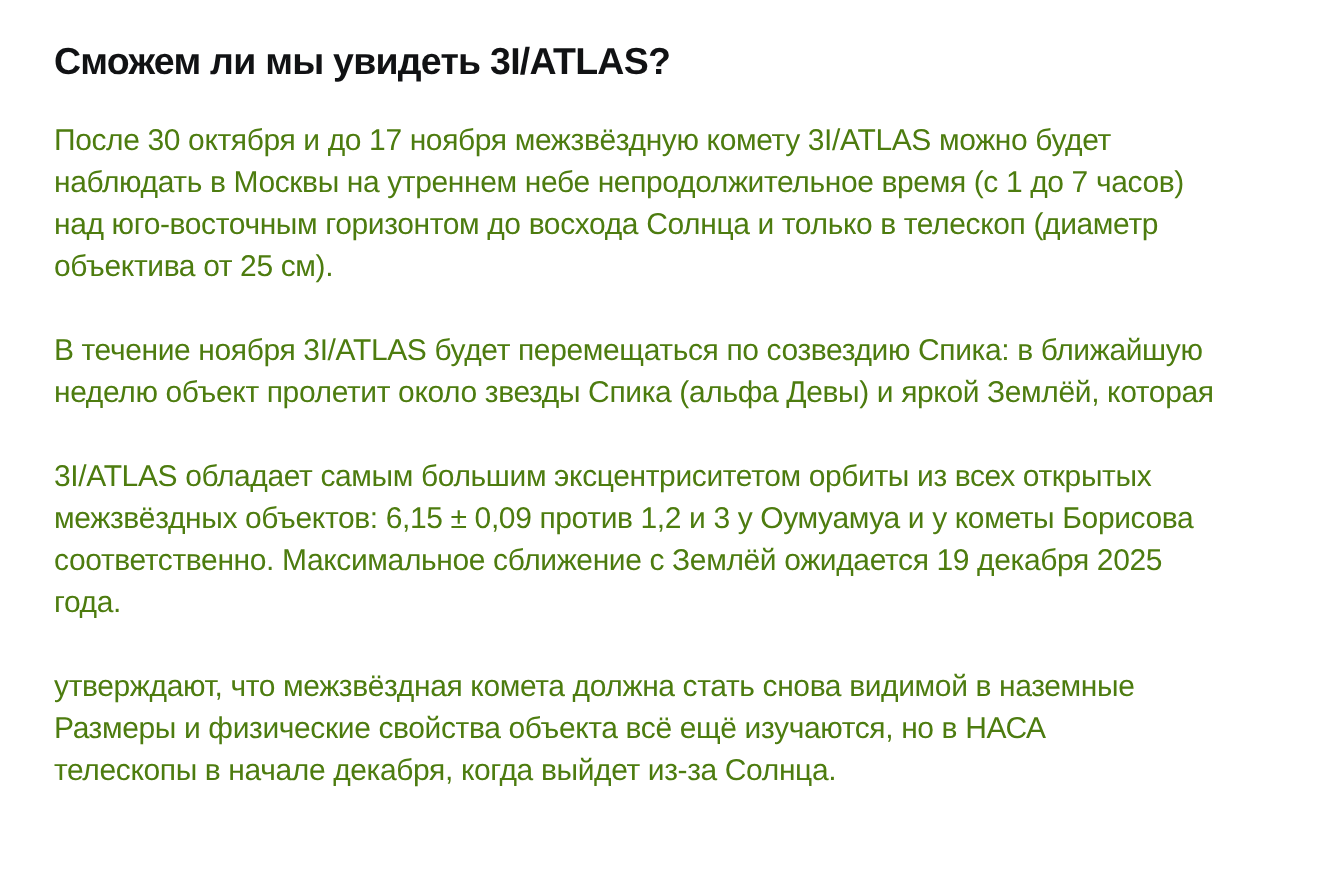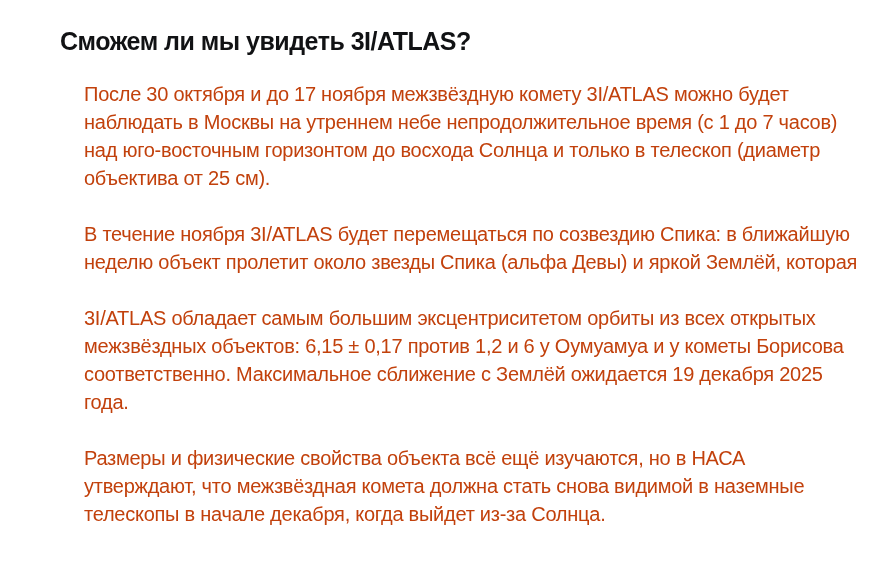--- a/index.html
+++ b/index.html
@@ -1,15 +1,15 @@
 <!DOCTYPE html>
 <html lang="ru"><head>
 <meta charset="utf-8">
 <style>
-  * { box-sizing: border-box; margin-left: 24px; }
+  * { box-sizing: border-box; }
   html, body {
     margin: 0;
     padding: 0;
   }
   body {
     width: 889px;
     height: 579px;
     background: #ffffff;
     overflow: hidden;
     font-family: "Liberation Sans", "DejaVu Sans", sans-serif;
@@ -25,21 +25,21 @@
     font-weight: 800;
     letter-spacing: -0.5px;
     color: #111214;
   }
   .para {
     margin: 0 0 28px 0;
     font-size: 20px;
     line-height: 28px;
     font-weight: 400;
     letter-spacing: -0.25px;
-    color: #c2410c;
+    color: #4d7c0f;
   }
   .line {
     display: block;
     white-space: nowrap;
   }
 </style>
 </head>
 <body>
 
 <main class="article">
@@ -53,24 +53,24 @@
     <span class="line">объектива от 25 см).</span>
   </p>
 
   <p class="para">
     <span class="line">В течение ноября 3I/ATLAS будет перемещаться по созвездию Спика: в ближайшую</span>
     <span class="line">неделю объект пролетит около звезды Спика (альфа Девы) и яркой Землёй, которая</span>
   </p>
 
   <p class="para">
     <span class="line">3I/ATLAS обладает самым большим эксцентриситетом орбиты из всех открытых</span>
-    <span class="line">межзвёздных объектов: 6,15 ± 0,17 против 1,2 и 6 у Оумуамуа и у кометы Борисова</span>
+    <span class="line">межзвёздных объектов: 6,15 ± 0,09 против 1,2 и 3 у Оумуамуа и у кометы Борисова</span>
     <span class="line">соответственно. Максимальное сближение с Землёй ожидается 19 декабря 2025</span>
     <span class="line">года.</span>
   </p>
 
   <p class="para">
+    <span class="line">утверждают, что межзвёздная комета должна стать снова видимой в наземные</span>
     <span class="line">Размеры и физические свойства объекта всё ещё изучаются, но в НАСА</span>
-    <span class="line">утверждают, что межзвёздная комета должна стать снова видимой в наземные</span>
     <span class="line">телескопы в начале декабря, когда выйдет из-за Солнца.</span>
   </p>
 
 </main>
 
 </body></html>

